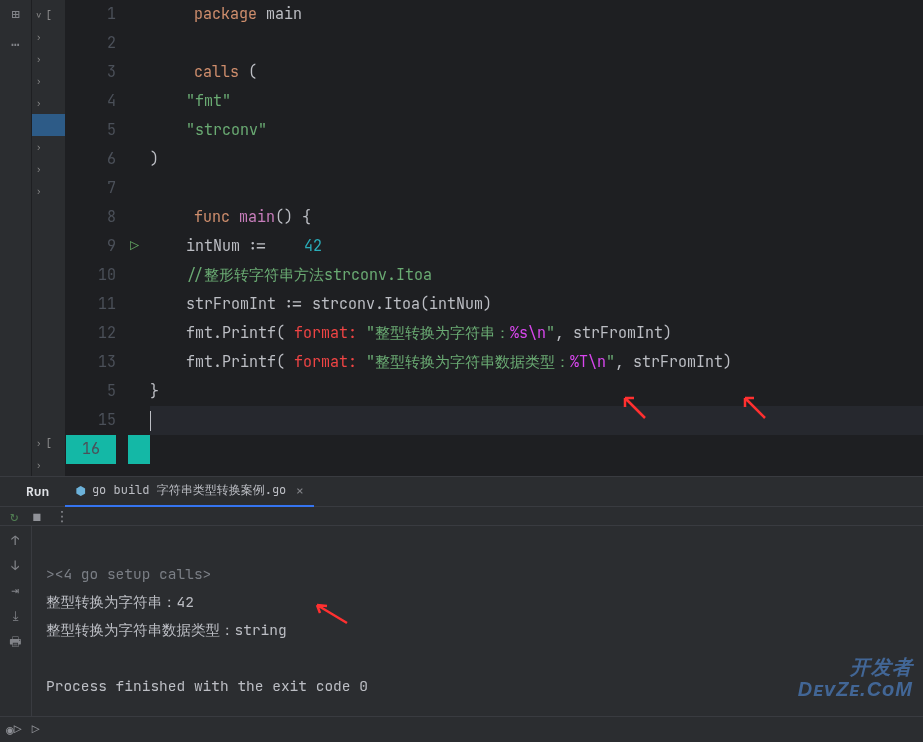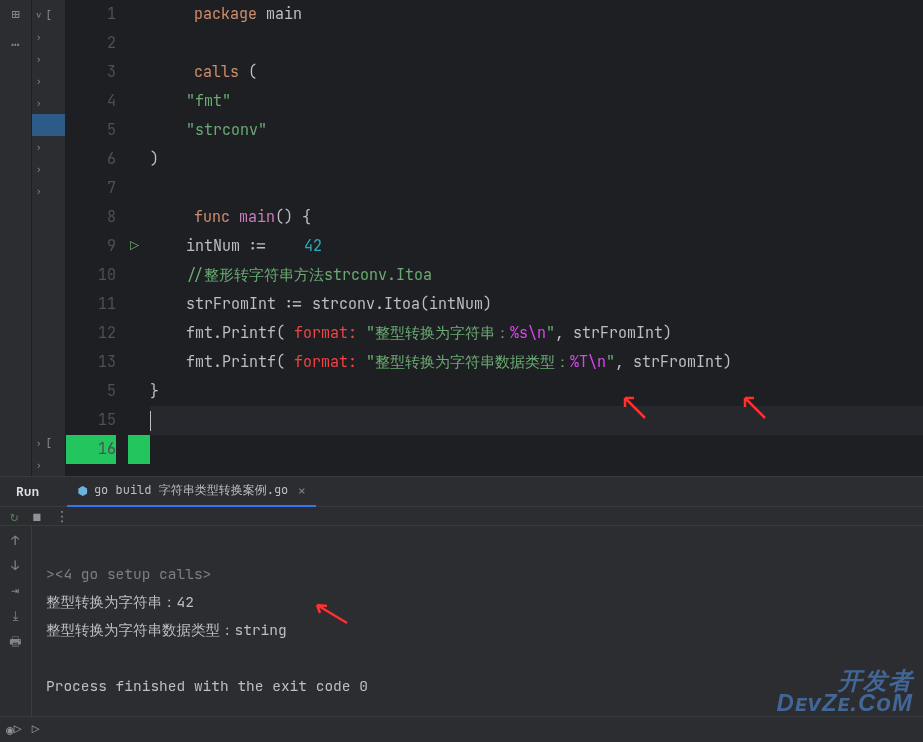--- a/index.html
+++ b/index.html
@@ -75,21 +75,22 @@
     .gutter-extra {
       width: 22px;
       background: #1e1f22;
     }
     .line-row {
       height: 29px;
       line-height: 29px;
       position: relative;
     }
     .line-row.current {
-      background: #22c55e;
+      background: #14b8a6;
+      text-align: center;
     }
     .code-area {
       flex: 1;
       position: relative;
     }
     .code-line {
       height: 29px;
       line-height: 29px;
       white-space: pre;
       padding-left: 0px;
@@ -124,22 +125,22 @@
       background: #2b2d30;
       border-top: 1px solid #393b40;
       display: flex;
       flex-direction: column;
     }
     .run-tabs {
       height: 30px;
       display: flex;
       align-items: center;
       border-bottom: 1px solid #393b40;
-      gap: 20px;
-      padding-left: 8px;
+      gap: 8px;
+      padding-left: 18px;
     }
     .run-tab-label {
       font-weight: bold;
       font-size: 13px;
       color: #dfe1e5;
       padding: 0 8px;
     }
     .run-tab {
       display: flex;
       align-items: center;
@@ -197,22 +198,22 @@
       border-top: 1px solid #393b40;
       display: flex;
       align-items: center;
       padding-left: 6px;
       gap: 10px;
     }
     .bottom-bar .b-icon { opacity: 0.7; font-size: 13px; }
     .watermark {
       position: absolute;
       right: 10px;
-      bottom: 28px;
-      font-size: 24px;
+      bottom: 42px;
+      font-size: 20px;
       font-weight: bold;
       color: #4a7ab8;
       opacity: 0.75;
       font-family: 'Arial', sans-serif;
       font-style: italic;
       letter-spacing: 1px;
       line-height: 22px;
       text-align: right;
       pointer-events: none;
       margin-top: 36px;

